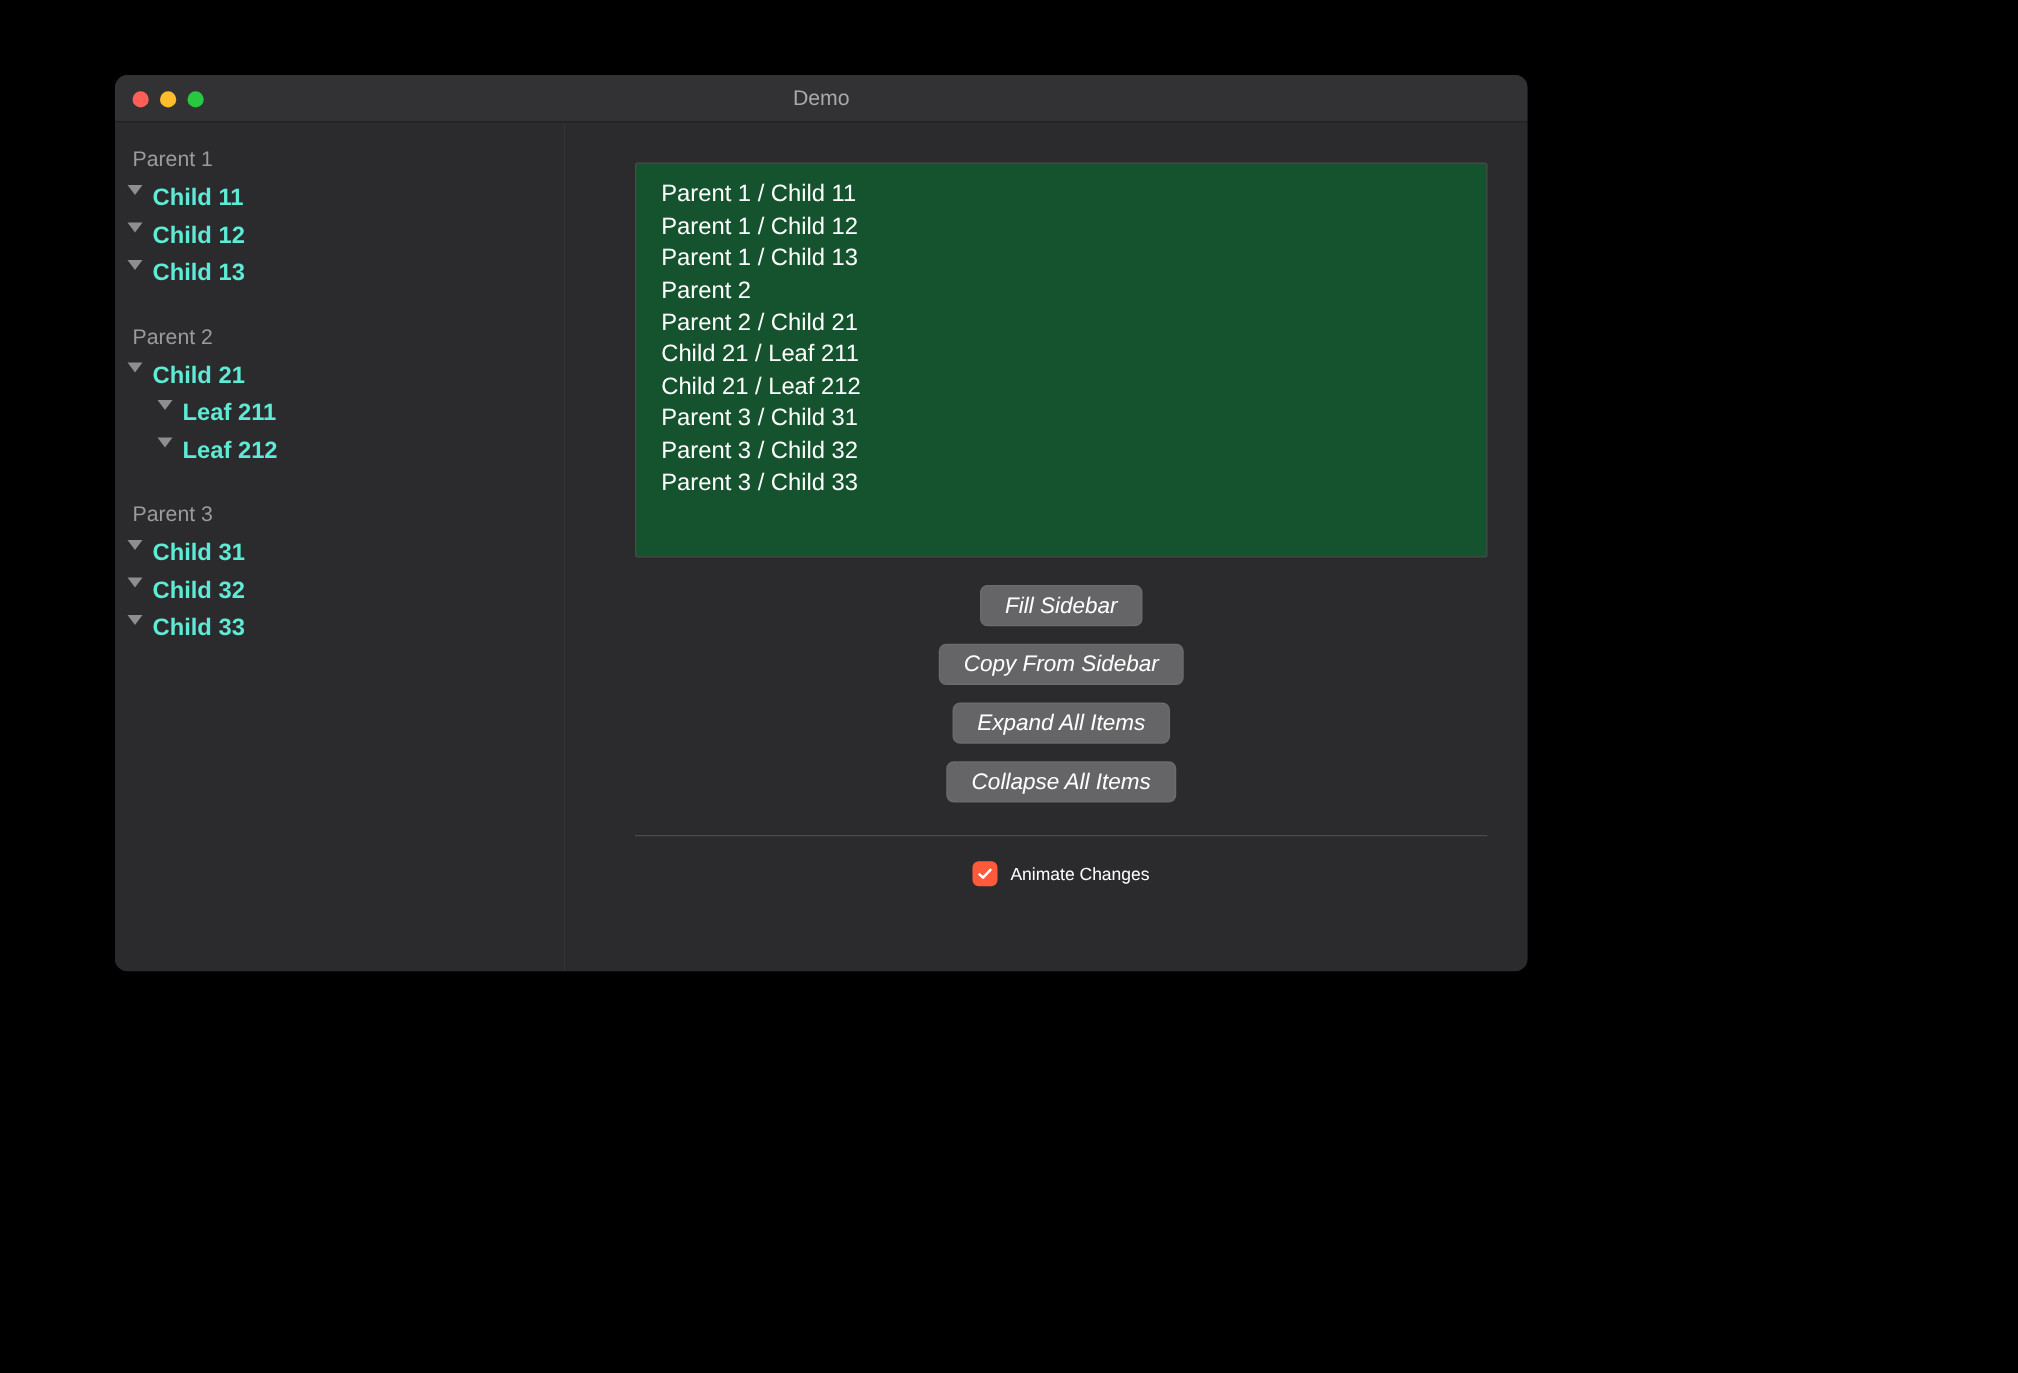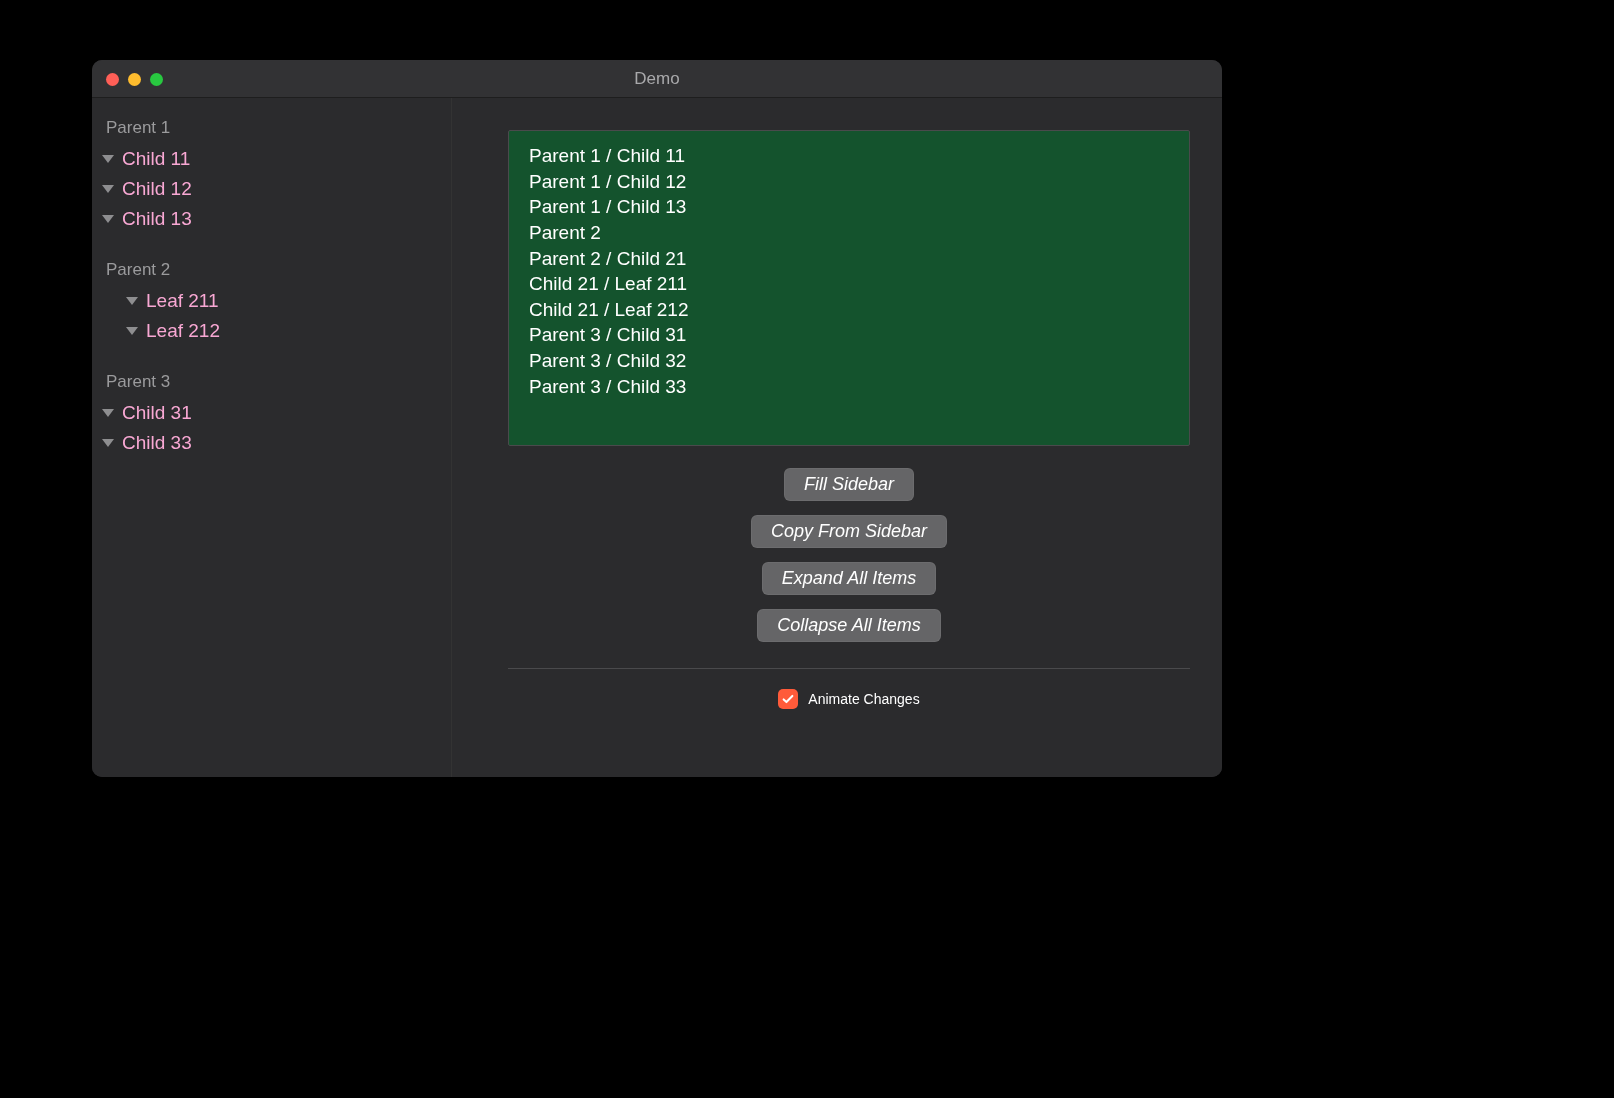--- a/index.html
+++ b/index.html
@@ -62,25 +62,26 @@
     padding: 10px 0 10px 0;
     overflow-y: auto;
   }
   .group-header {
     color: #9b9b9d;
     font-size: 17px;
     padding: 10px 14px 6px 14px;
   }
   .tree-row {
     display: flex;
-    align-items: center;
-    color: #f9a8d4;
+    align-items: flex-start;
+    color: #5eead4;
     font-size: 19px;
     padding: 4px 0 4px 10px;
     cursor: default;
+    font-weight: bold;
   }
   .tree-row .indent { display: inline-block; }
   .disclosure {
     width: 0; height: 0;
     border-left: 6px solid transparent;
     border-right: 6px solid transparent;
     border-top: 8px solid #8e8e90;
     margin-right: 8px;
     flex-shrink: 0;
   }
@@ -174,35 +175,45 @@
           <span>Child 12</span>
         </div>
         <div class="tree-row">
           <span class="indent" style="width: 0px;"></span>
           <span class="disclosure"></span>
           <span>Child 13</span>
         </div>
         <div class="group-gap"></div>
         <div class="group-header">Parent 2</div>
         <div class="tree-row">
+          <span class="indent" style="width: 0px;"></span>
+          <span class="disclosure"></span>
+          <span>Child 21</span>
+        </div>
+        <div class="tree-row">
           <span class="indent" style="width: 24px;"></span>
           <span class="disclosure"></span>
           <span>Leaf 211</span>
         </div>
         <div class="tree-row">
           <span class="indent" style="width: 24px;"></span>
           <span class="disclosure"></span>
           <span>Leaf 212</span>
         </div>
         <div class="group-gap"></div>
         <div class="group-header">Parent 3</div>
         <div class="tree-row">
           <span class="indent" style="width: 0px;"></span>
           <span class="disclosure"></span>
           <span>Child 31</span>
+        </div>
+        <div class="tree-row">
+          <span class="indent" style="width: 0px;"></span>
+          <span class="disclosure"></span>
+          <span>Child 32</span>
         </div>
         <div class="tree-row">
           <span class="indent" style="width: 0px;"></span>
           <span class="disclosure"></span>
           <span>Child 33</span>
         </div>
       </div>
 
     <div class="main">
       <div class="textview" id="textview">Parent 1 / Child 11

